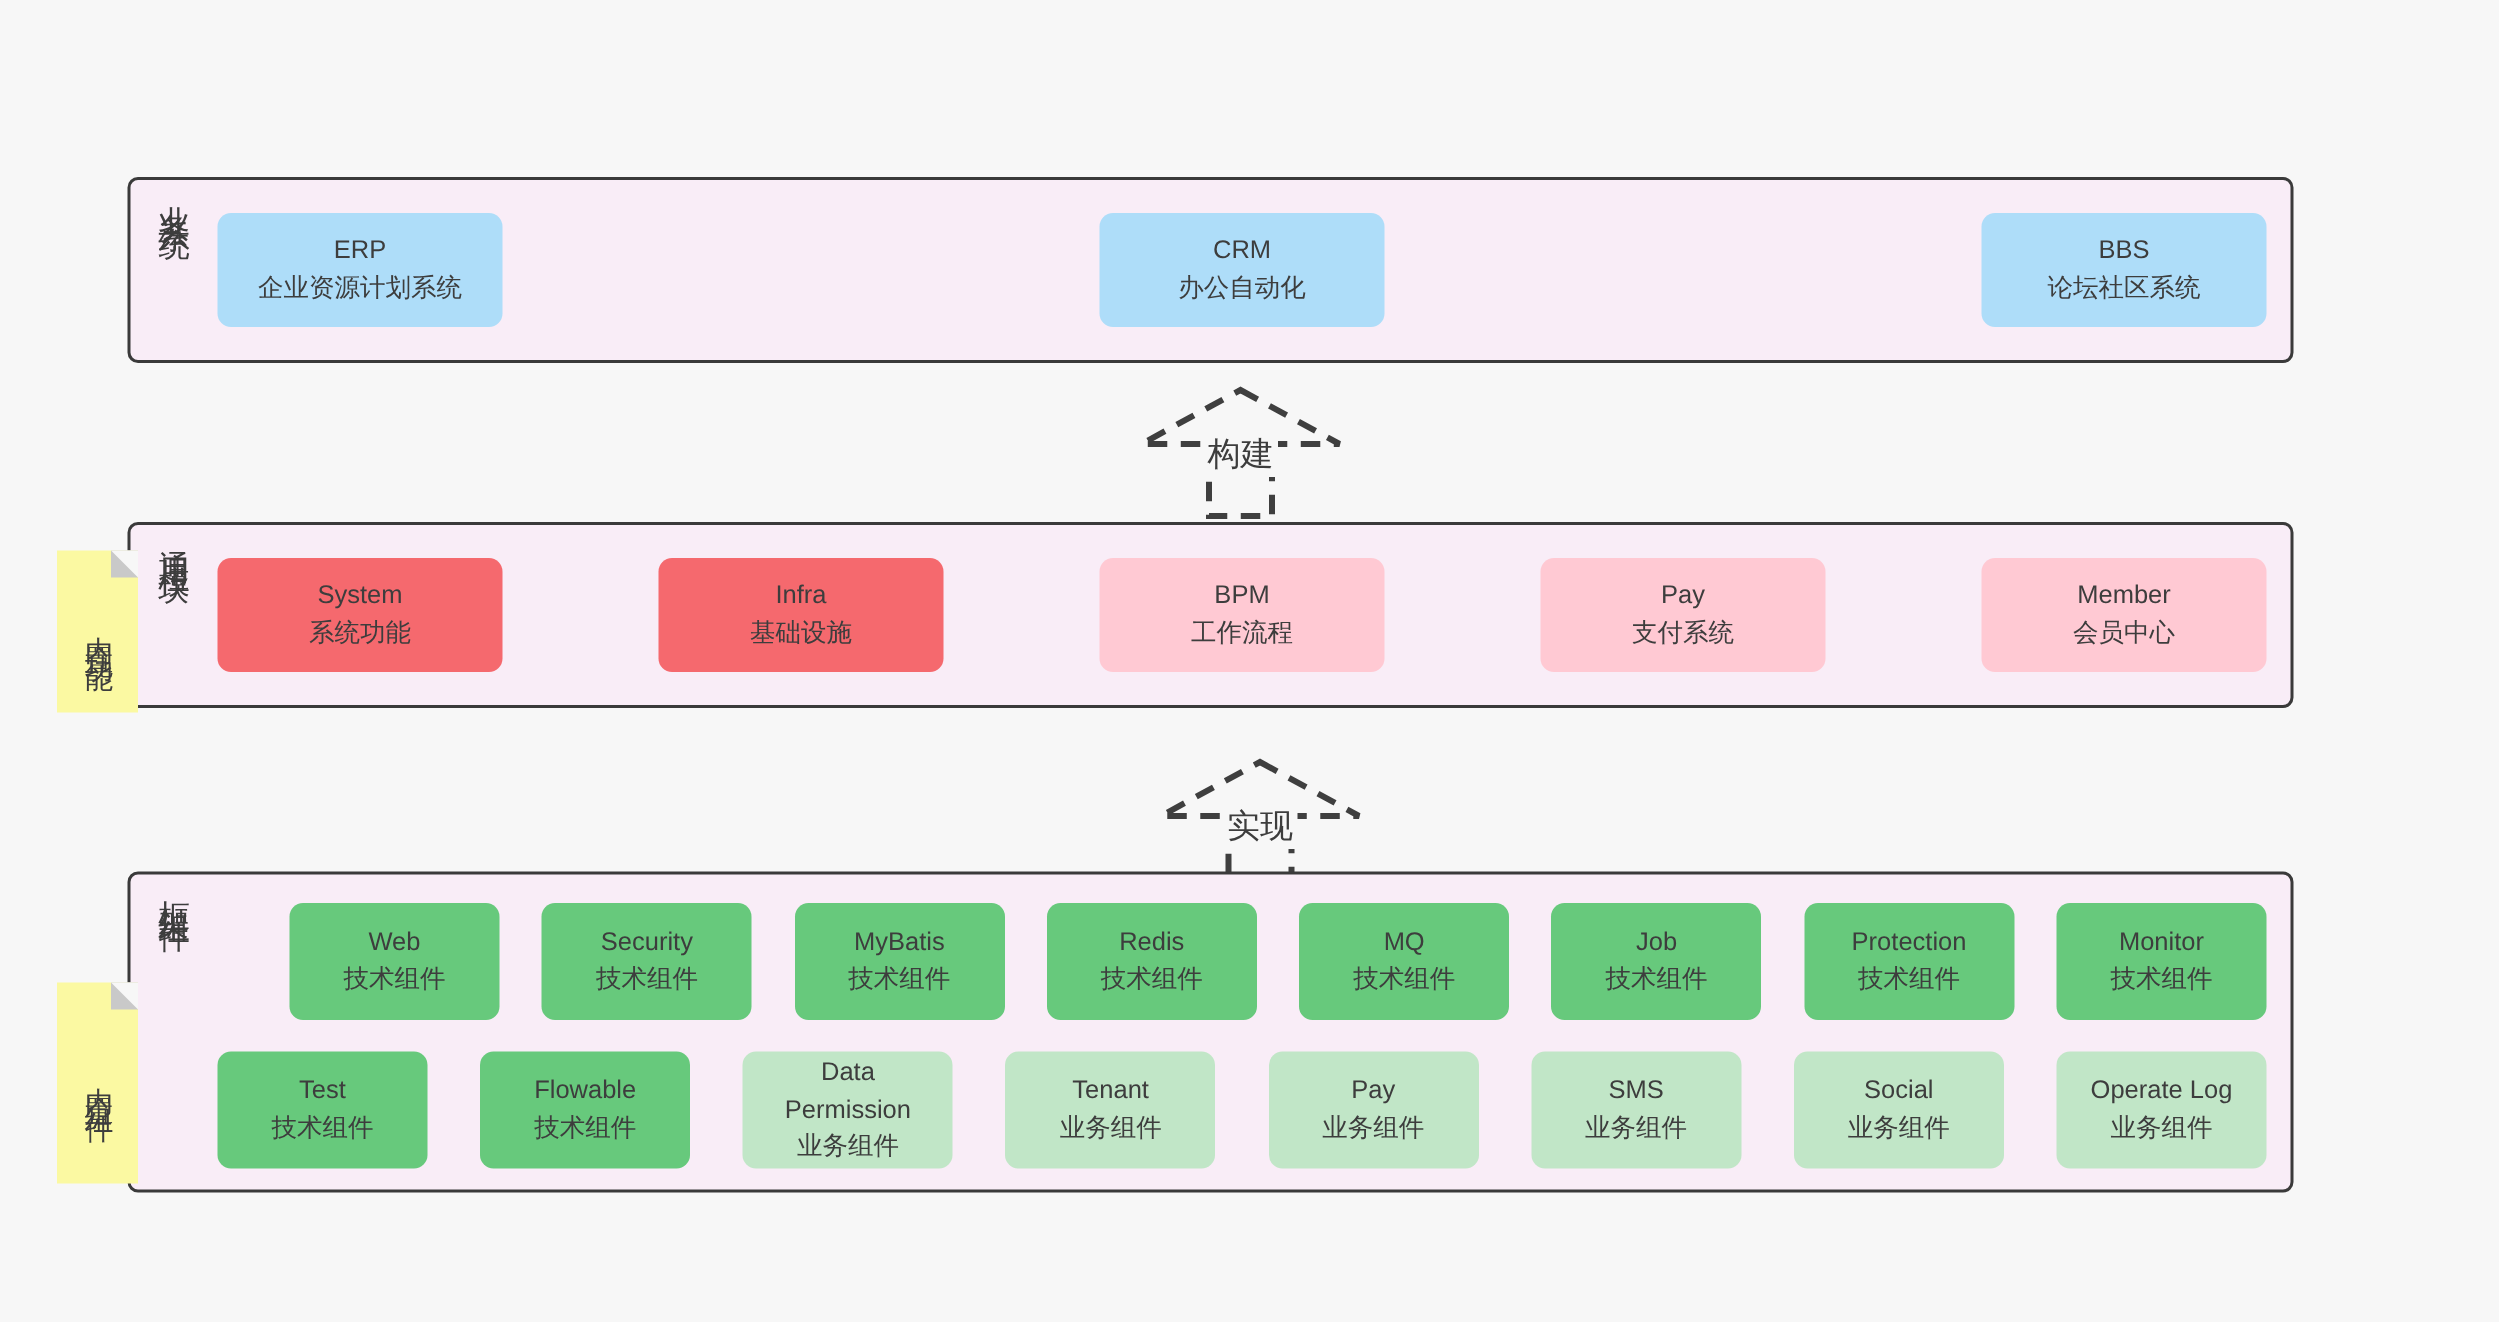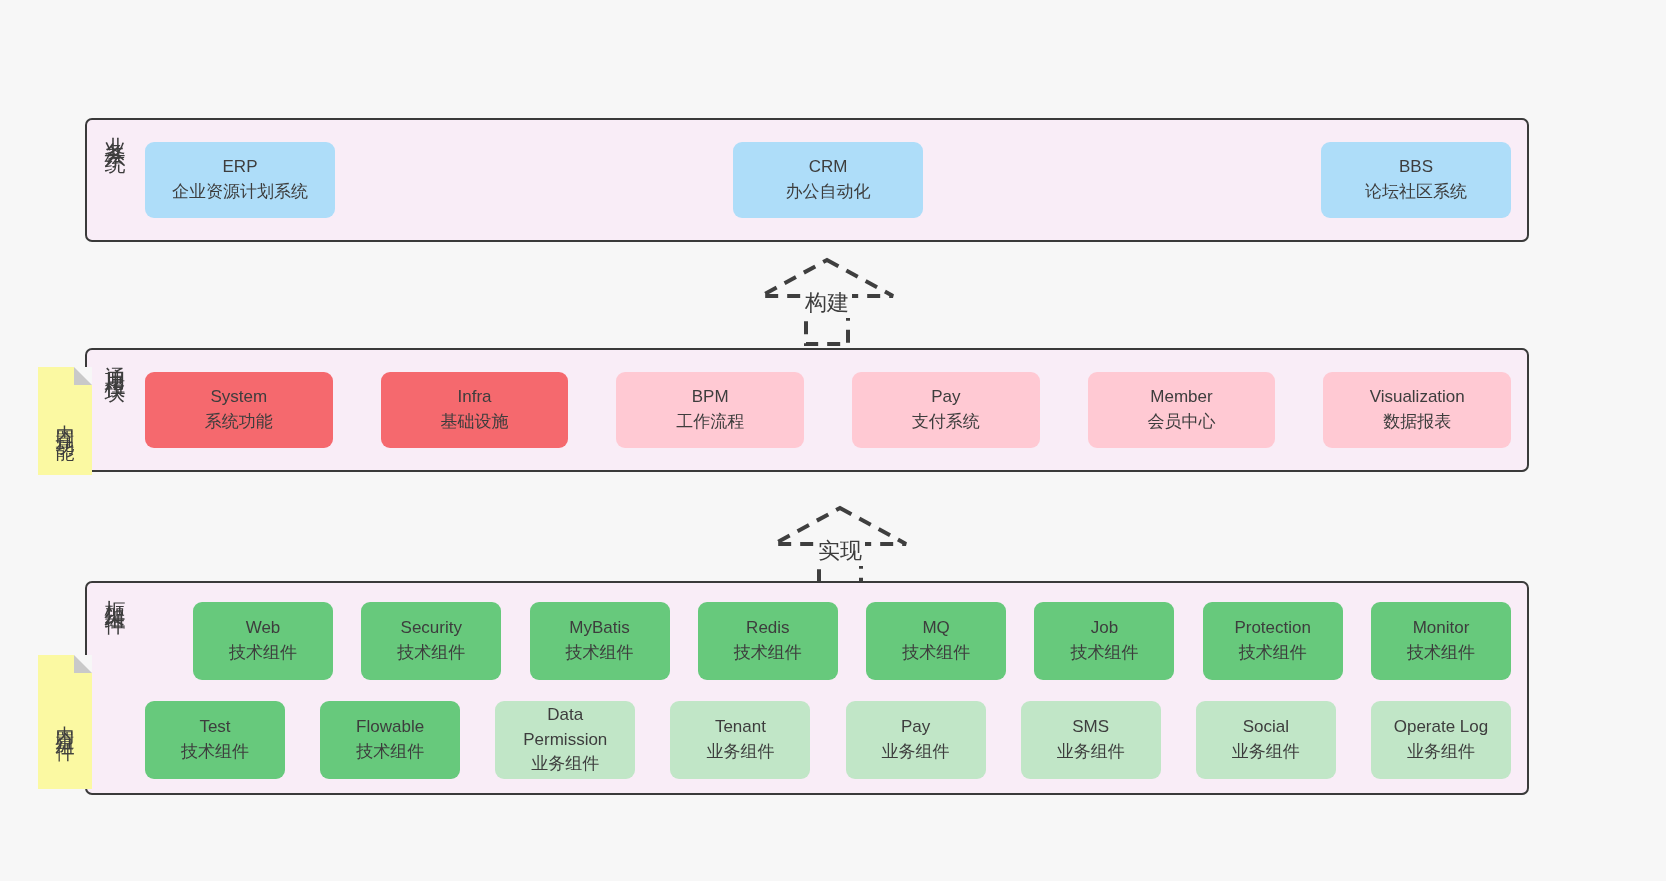--- a/index.html
+++ b/index.html
@@ -103,24 +103,20 @@
         <div class="bdesc">工作流程</div>
       </div>
       <div class="box w190 variant-pink">
         <div class="bname">Pay</div>
         <div class="bdesc">支付系统</div>
       </div>
       <div class="box w190 variant-pink">
         <div class="bname">Member</div>
         <div class="bdesc">会员中心</div>
       </div>
-      <div class="box w190 variant-pink">
-        <div class="bname">Visualization</div>
-        <div class="bdesc">数据报表</div>
-      </div>
     </div>
 </section>
 
 <div class="arrow" style="left:770px;top:504px;">
   <svg viewBox="0 0 140 90">
     <polygon points="70,4 136,40 91,40 91,88 49,88 49,40 4,40" fill="none" stroke="#3f3f3f" stroke-width="4" stroke-dasharray="13 9" class="arrow-stroke"></polygon>
   </svg>
   <span class="arrow-label">实现</span>
 </div>
 

